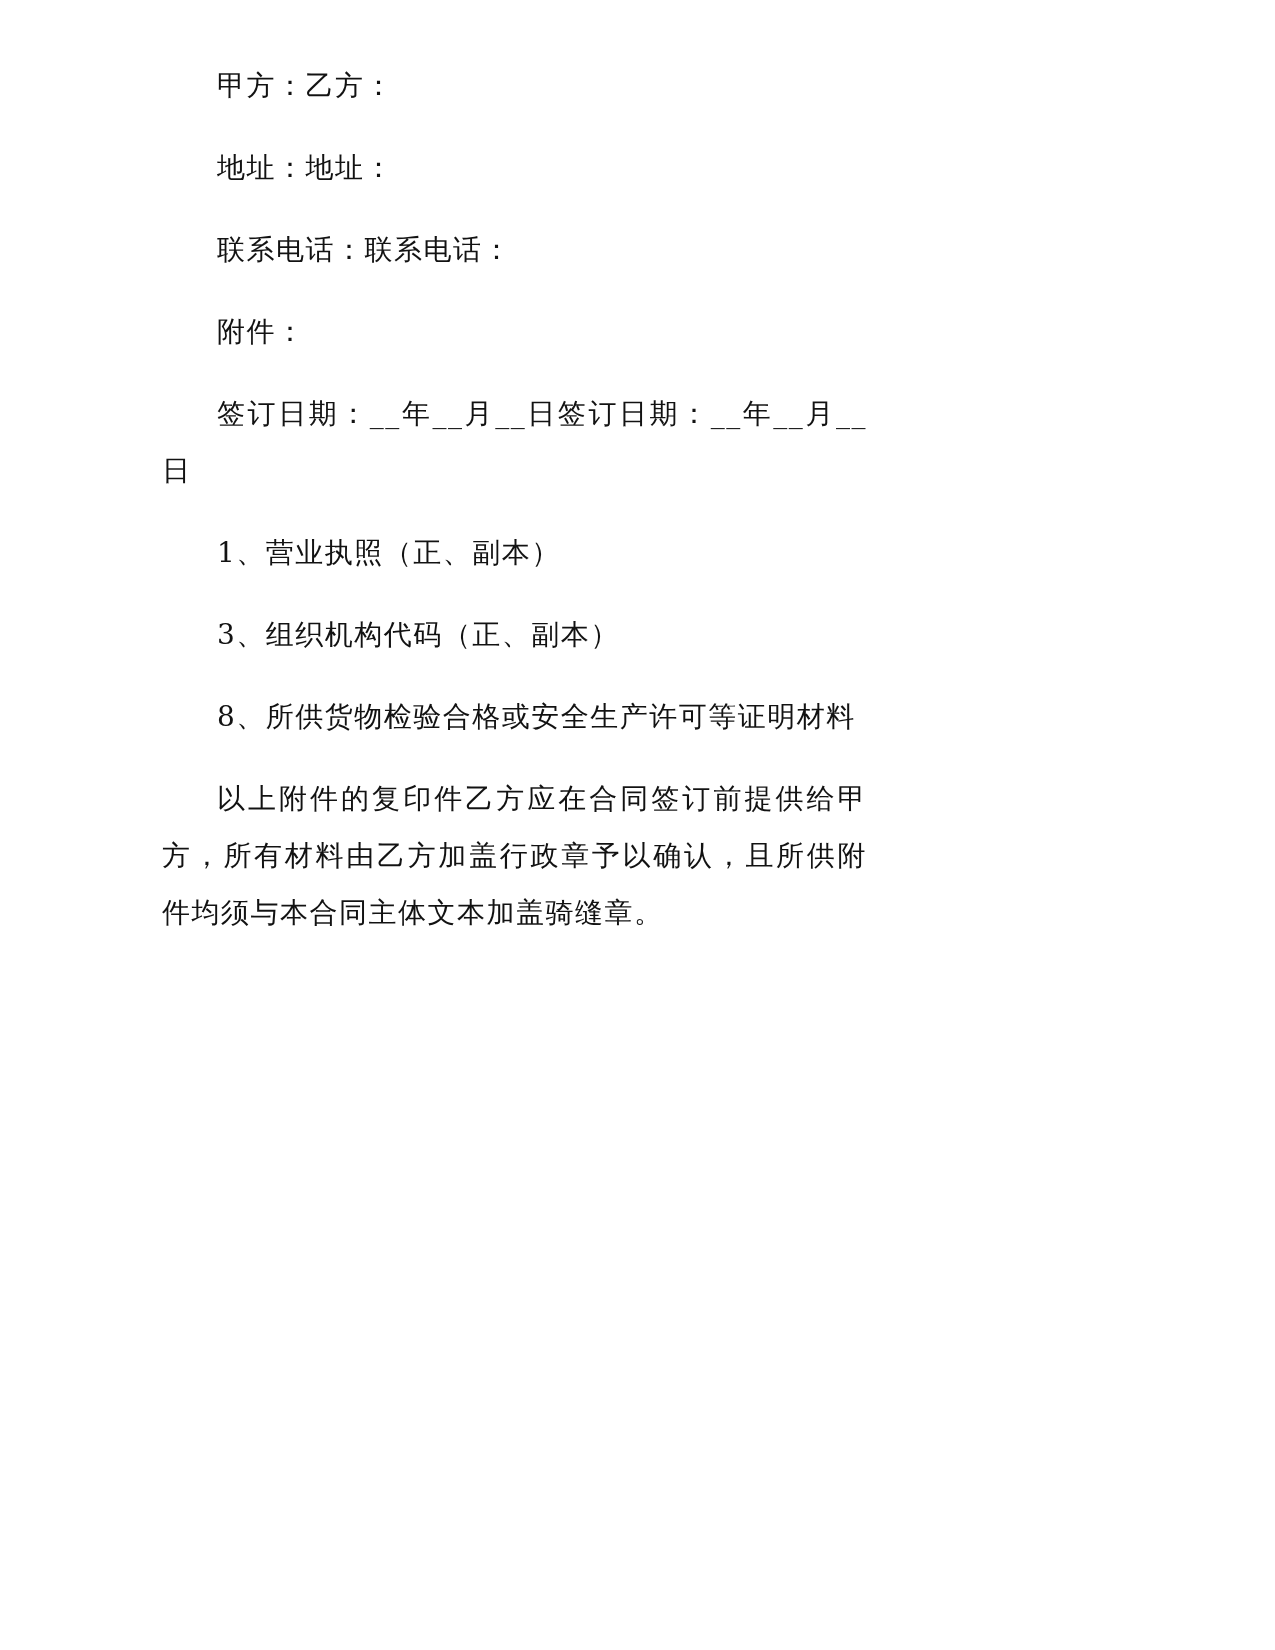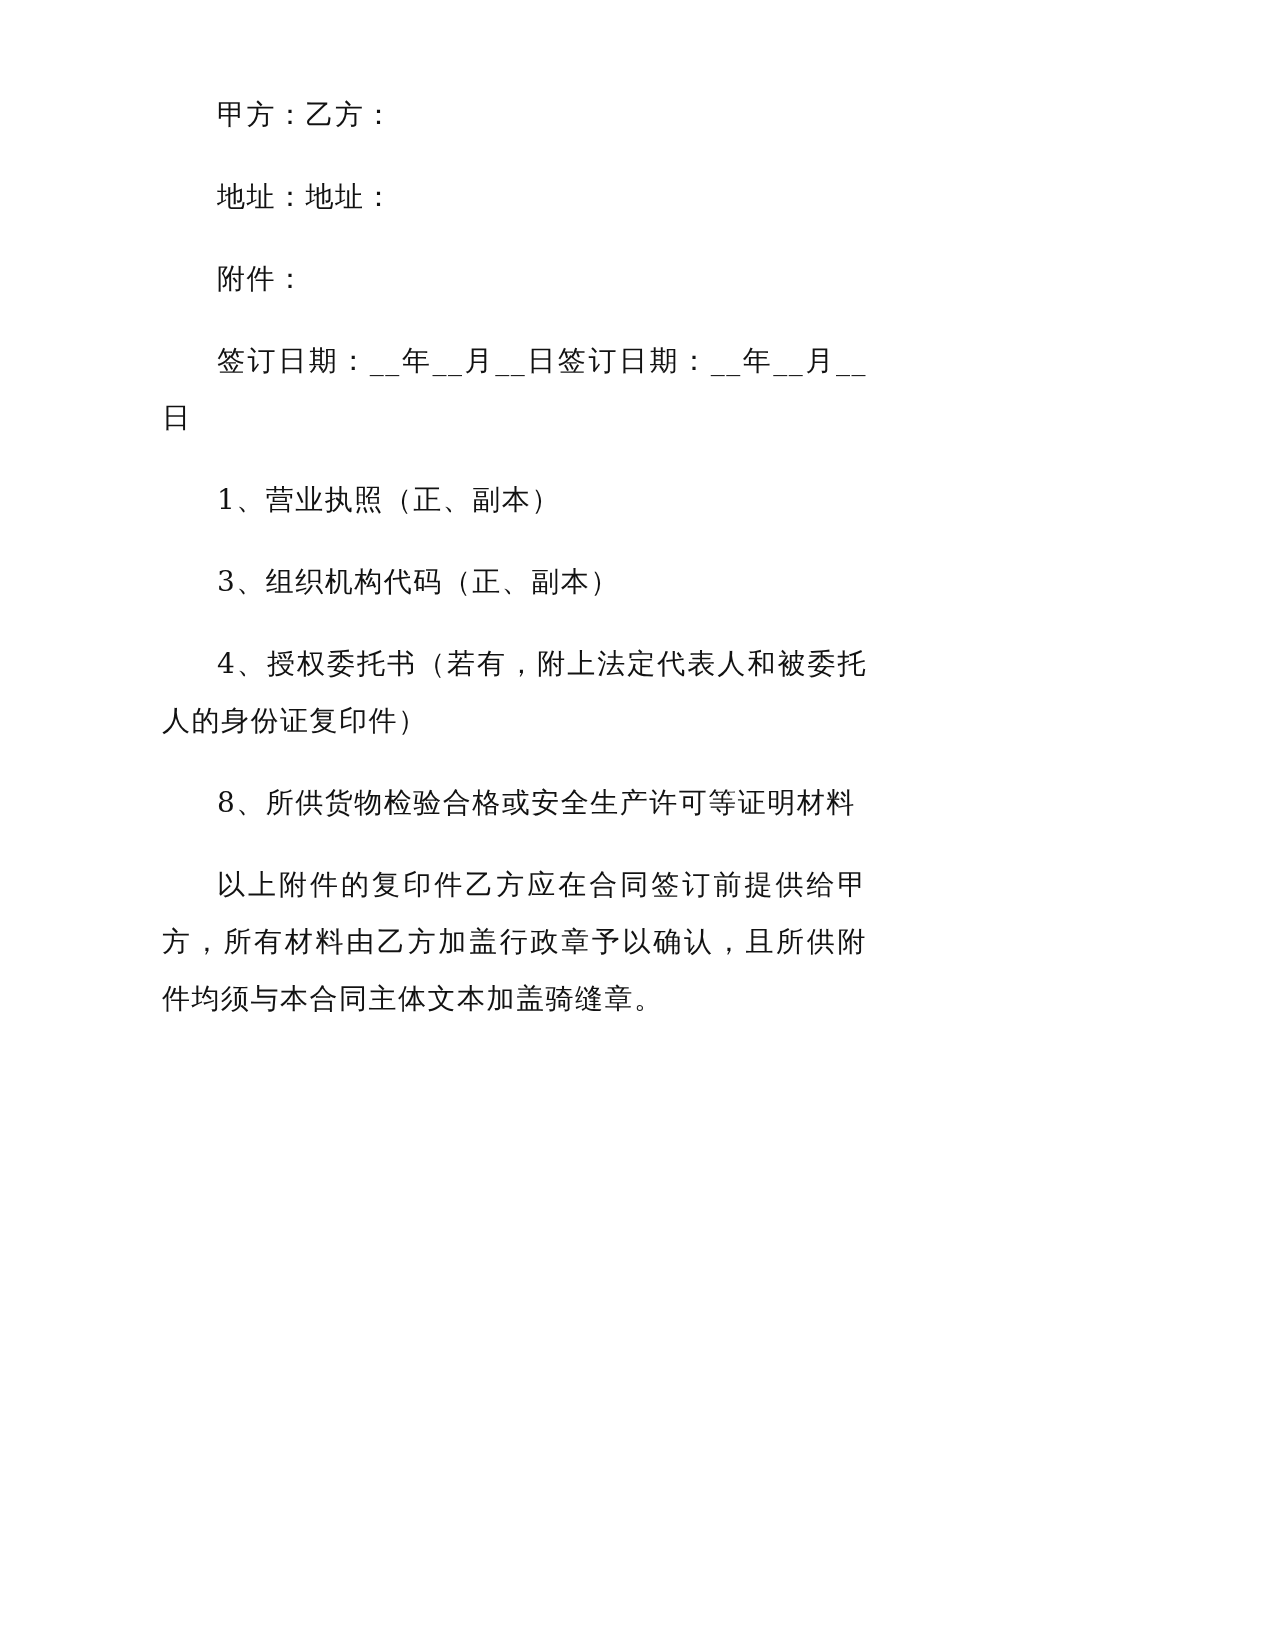--- a/index.html
+++ b/index.html
@@ -10,42 +10,42 @@
     width: 1275px;
     height: 1650px;
     background: #ffffff;
     overflow: hidden;
   }
   .page {
     box-sizing: border-box;
     width: 1025px;
     height: 1650px;
     background: #ffffff;
-    padding: 86px 158px 0 162px;
+    padding: 57px 158px 0 162px;
   }
   .doc-par {
     margin: 0 0 25px 0;
     font-family: "DejaVu Serif", "Liberation Serif", serif;
     font-size: 28px;
     line-height: 57px;
     letter-spacing: 1.5px;
     color: #121212;
     text-align: justify;
     text-indent: 55px;
     word-break: normal;
   }
 </style>
 </head>
 <body>
 
 <div class="page">
   <div id="doc-content">
       <p class="doc-par">甲方：乙方：</p>
       <p class="doc-par">地址：地址：</p>
+      <p class="doc-par">联系电话：联系电话：</p>
       <p class="doc-par">附件：</p>
       <p class="doc-par">签订日期：__年__月__日签订日期：__年__月__日</p>
       <p class="doc-par">1、营业执照（正、副本）</p>
       <p class="doc-par">3、组织机构代码（正、副本）</p>
-      <p class="doc-par">4、授权委托书（若有，附上法定代表人和被委托人的身份证复印件）</p>
       <p class="doc-par">8、所供货物检验合格或安全生产许可等证明材料</p>
       <p class="doc-par">以上附件的复印件乙方应在合同签订前提供给甲方，所有材料由乙方加盖行政章予以确认，且所供附件均须与本合同主体文本加盖骑缝章。</p>
     </div>
 </div>
 
 </body></html>

